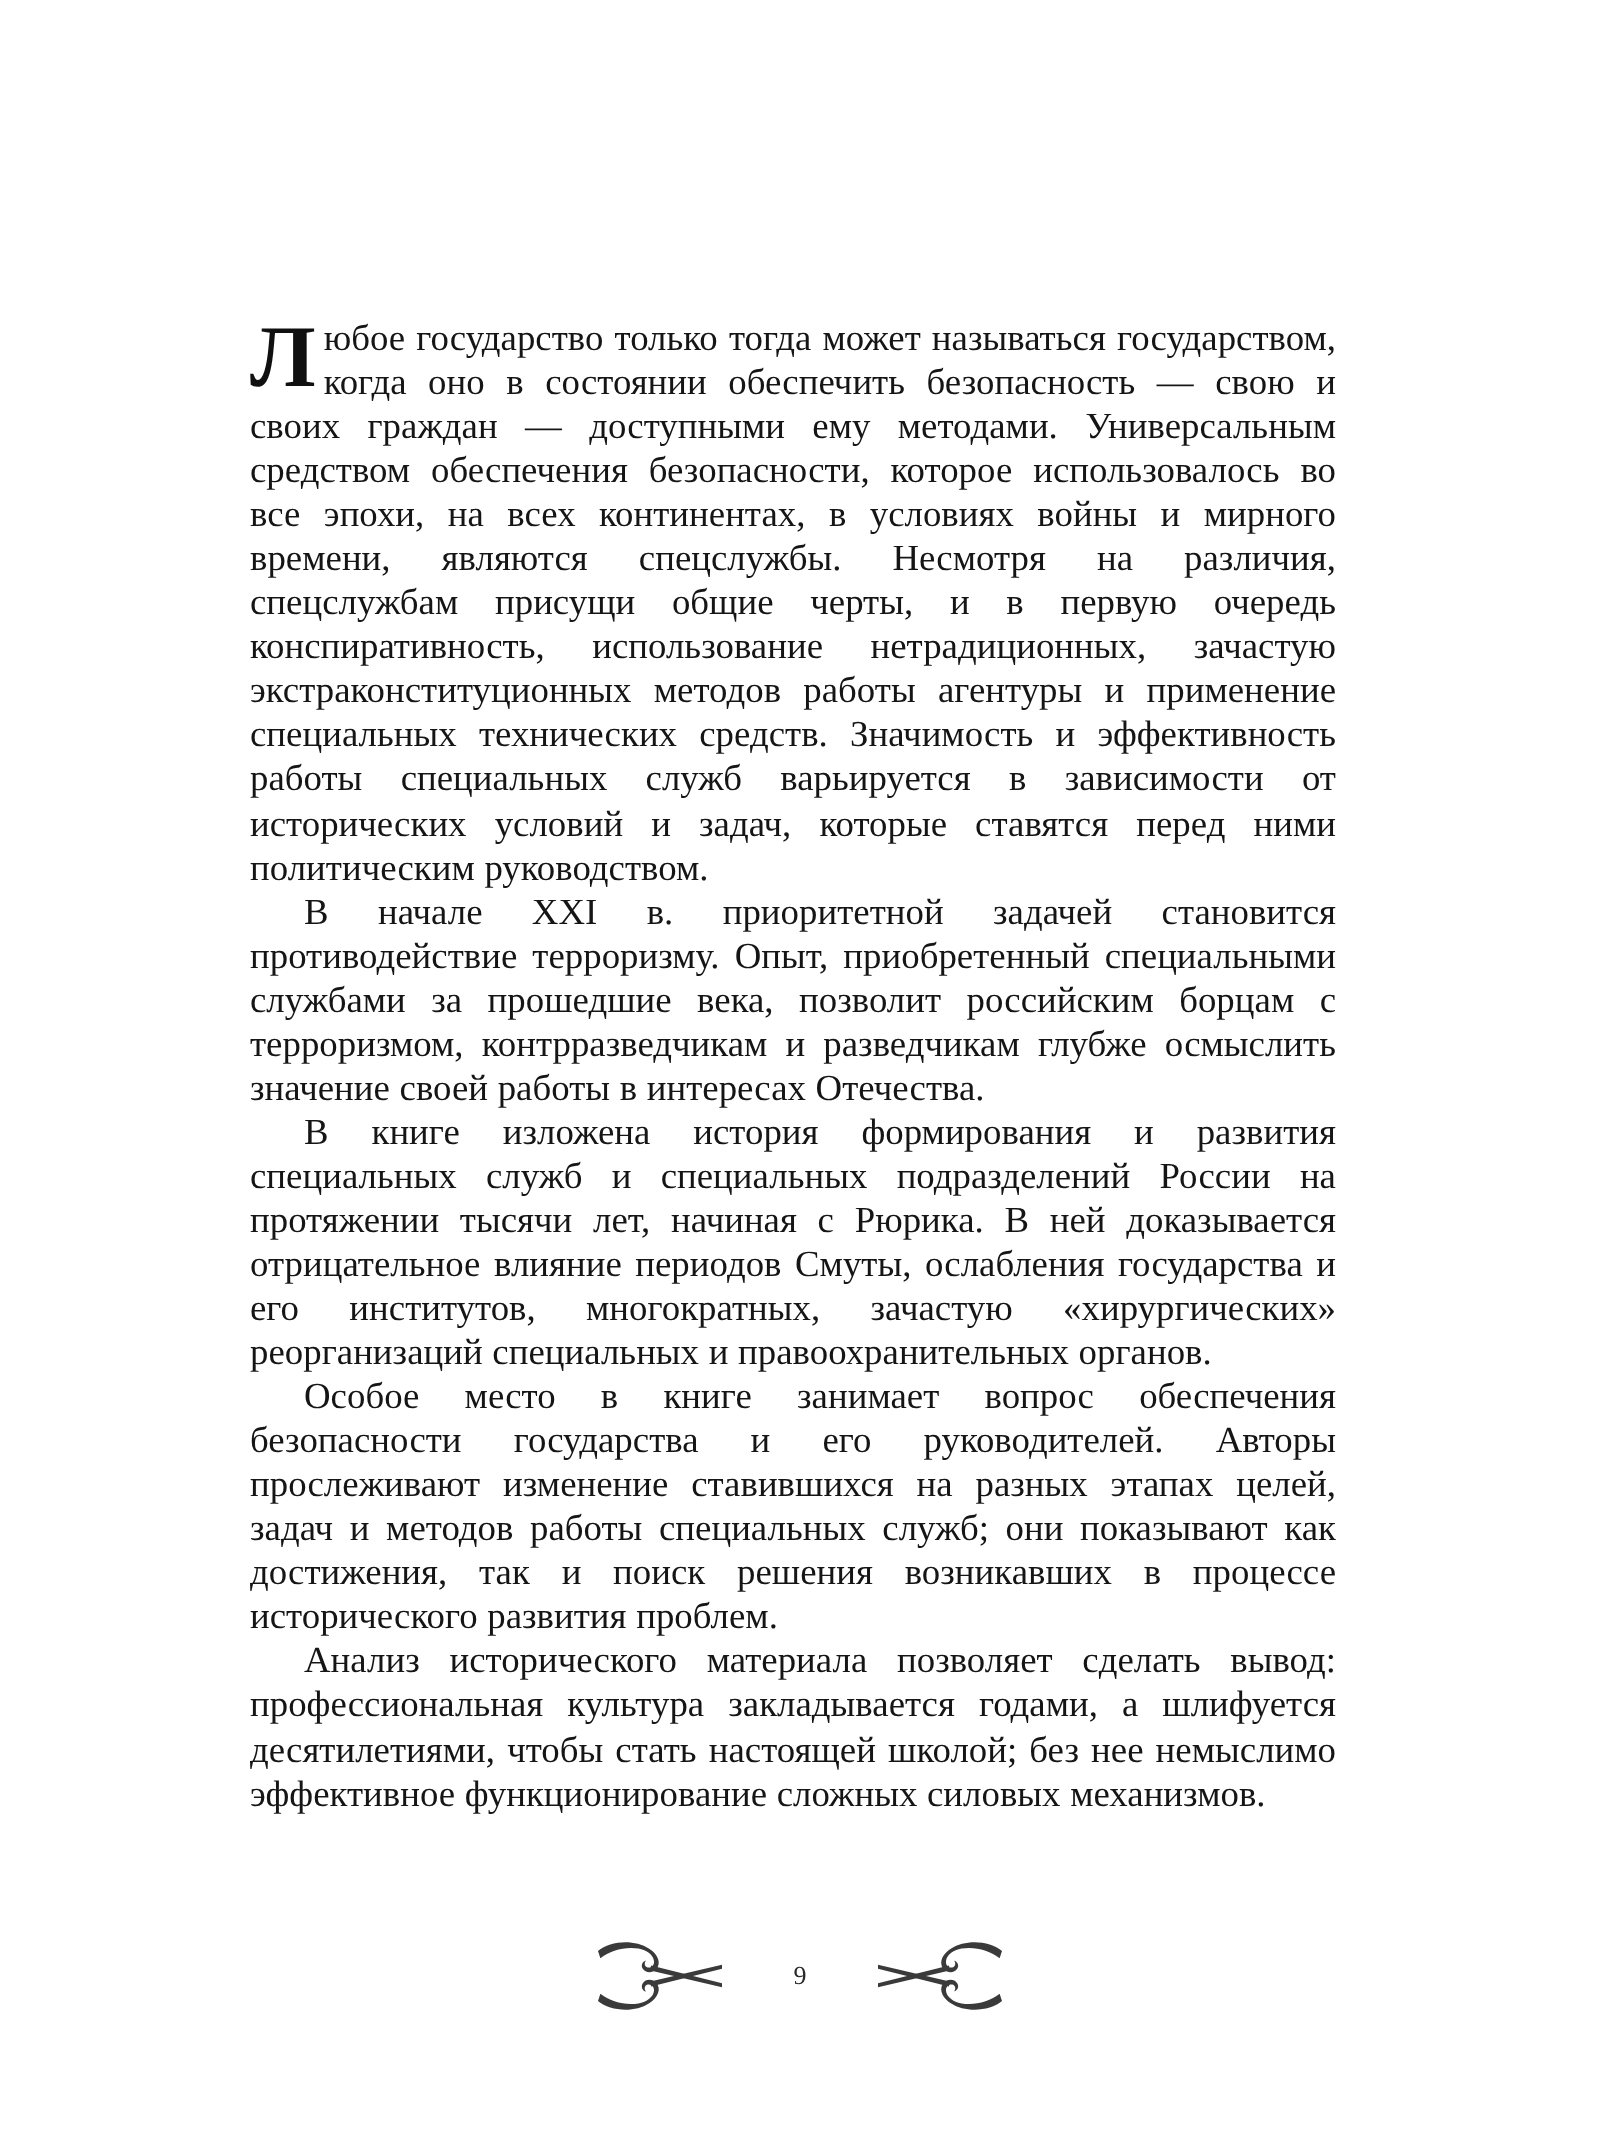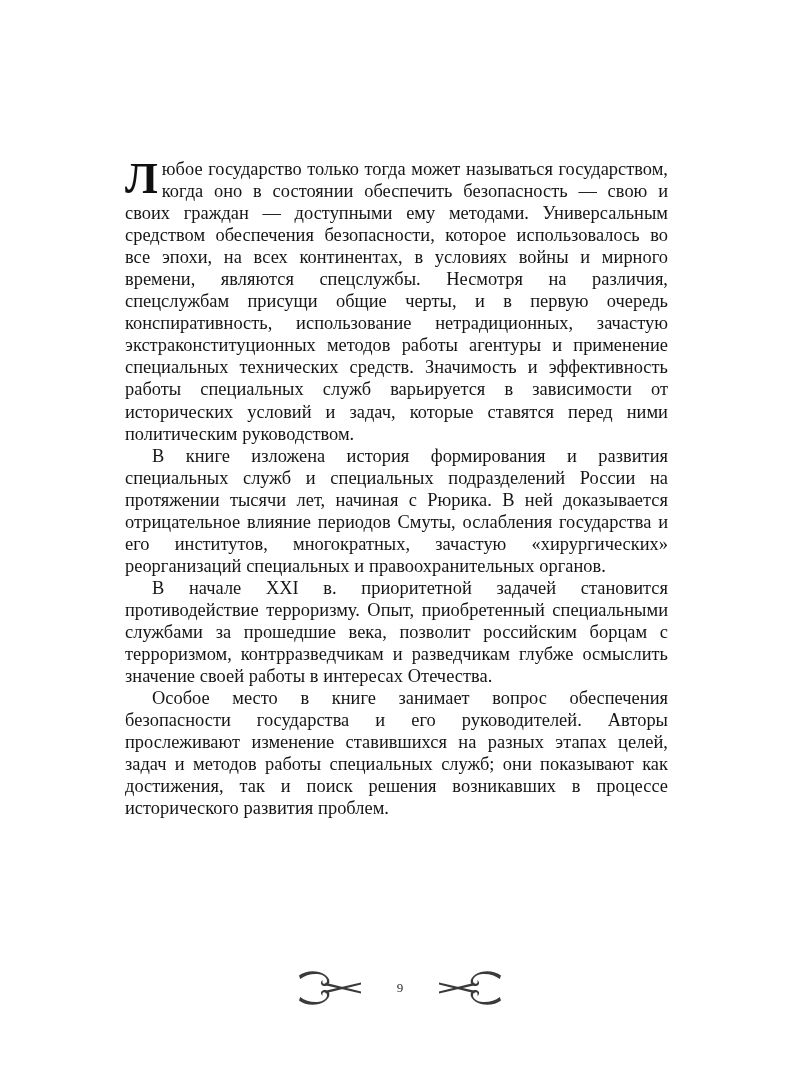--- a/index.html
+++ b/index.html
@@ -102,26 +102,27 @@
 <body>
 
 <div class="page">
 
   <div class="text-block">
 
     <p class="para first">
       <span class="dropcap">Л</span><span>юбое государство только тогда может называться государством, когда оно в состоянии обеспечить безопасность — свою и своих граждан — доступными ему методами. Универсальным средством обеспечения безопасности, которое использовалось во все эпохи, на всех континентах, в условиях войны и мирного времени, являются спецслужбы. Несмотря на различия, спецслужбам присущи общие черты, и в первую очередь конспиративность, использование нетрадиционных, зачастую экстраконституционных методов работы агентуры и применение специальных технических средств. Значимость и эффективность работы специальных служб варьируется в зависимости от исторических условий и задач, которые ставятся перед ними политическим руководством.</span>
     </p>
 
+    <p class="para">В начале XXI в. приоритетной задачей становится противодействие терроризму. Опыт, приобретенный специальными службами за прошедшие века, позволит российским борцам с терроризмом, контрразведчикам и разведчикам глубже осмыслить значение своей работы в интересах Отечества.</p>
+
     <p class="para">В книге изложена история формирования и развития специальных служб и специальных подразделений России на протяжении тысячи лет, начиная с Рюрика. В ней доказывается отрицательное влияние периодов Смуты, ослабления государства и его институтов, многократных, зачастую «хирургических» реорганизаций специальных и правоохранительных органов.</p>
-
-    <p class="para">В начале XXI в. приоритетной задачей становится противодействие терроризму. Опыт, приобретенный специальными службами за прошедшие века, позволит российским борцам с терроризмом, контрразведчикам и разведчикам глубже осмыслить значение своей работы в интересах Отечества.</p>
 
     <p class="para">Особое место в книге занимает вопрос обеспечения безопасности государства и его руководителей. Авторы прослеживают изменение ставившихся на разных этапах целей, задач и методов работы специальных служб; они показывают как достижения, так и поиск решения возникавших в процессе исторического развития проблем.</p>
 
+    <p class="para">Анализ исторического материала позволяет сделать вывод: профессиональная культура закладывается годами, а шлифуется десятилетиями, чтобы стать настоящей школой; без нее немыслимо эффективное функционирование сложных силовых механизмов.</p>
 
   </div>
 
   <div class="footer">
 
     <span class="ornament">
       <svg viewBox="0 0 86 40" xmlns="http://www.w3.org/2000/svg" aria-hidden="true">
         <g fill="currentColor">
 
           <path d="M8 7.5 C14 2.5 26 1.4 33.6 6.4 C38.2 9.4 39.6 13.6 37.3 16.4

